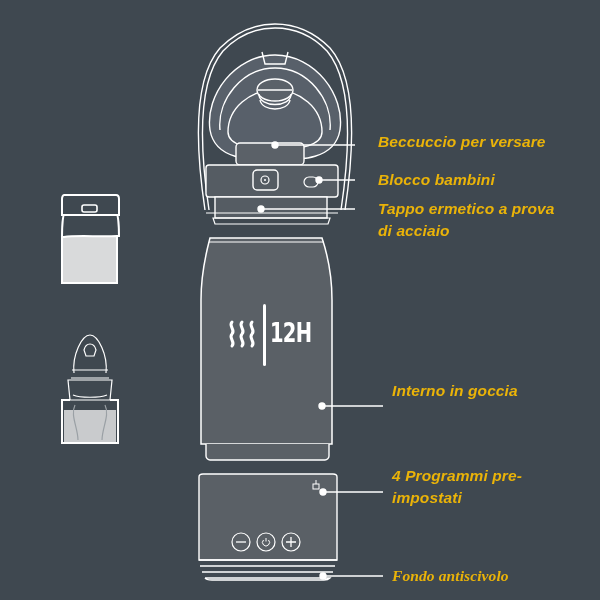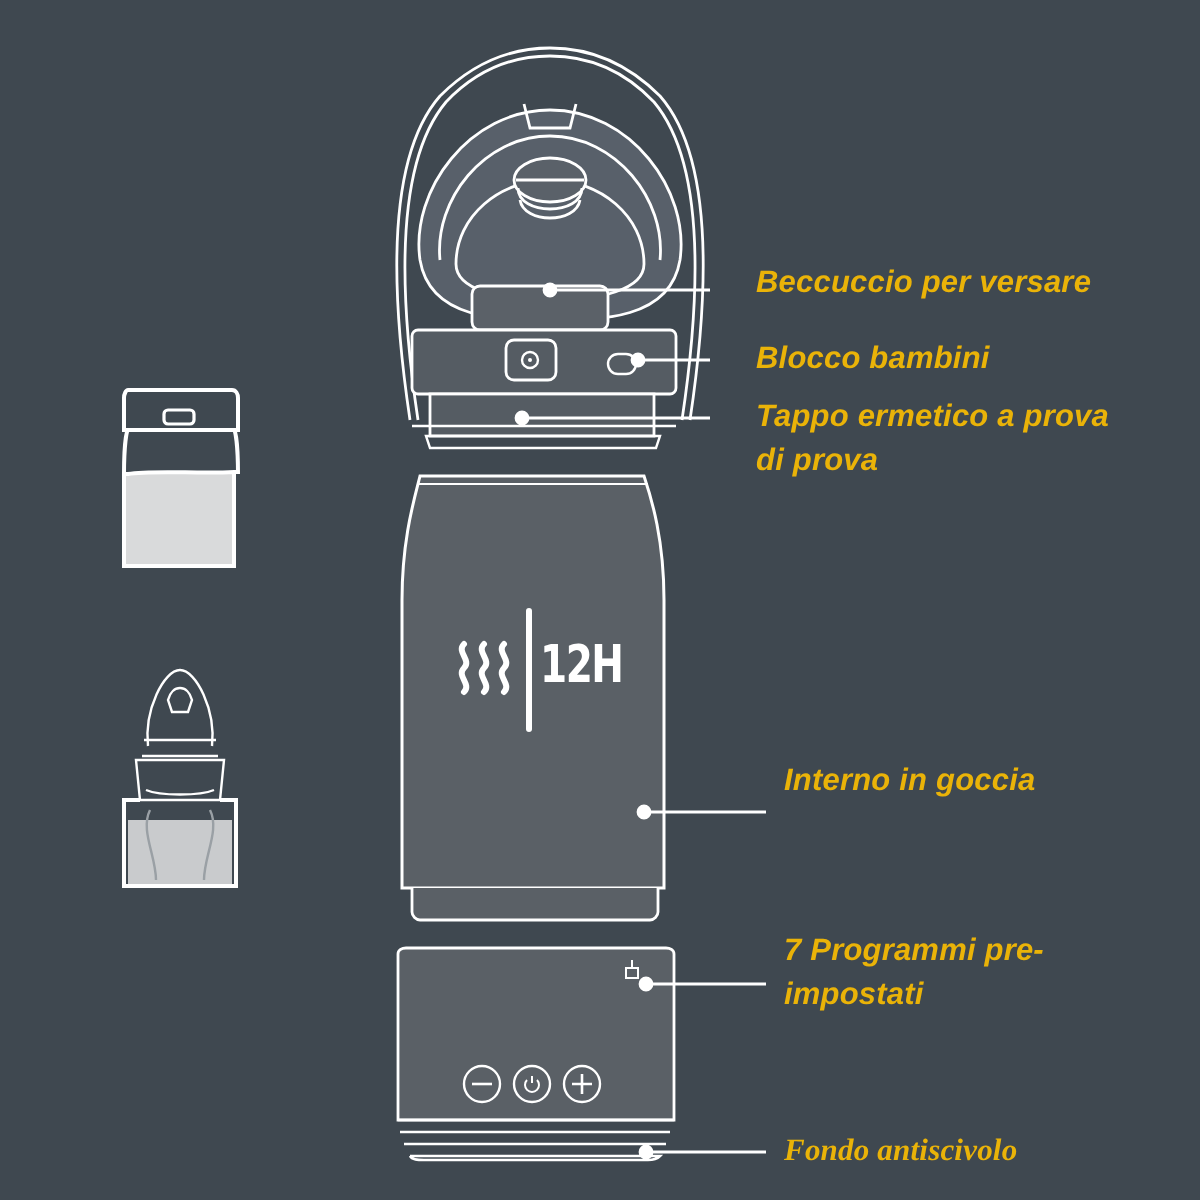--- a/index.html
+++ b/index.html
@@ -141,24 +141,24 @@
 <span class="brand" style="left:270px; top:318px;">12H</span>
 
 <div class="label" style="left:378px; top:131px;">
   <span>Beccuccio per versare</span>
 </div>
 <div class="label" style="left:378px; top:169px;">
   <span>Blocco bambini</span>
 </div>
 <div class="label" style="left:378px; top:198px;">
   <div>Tappo ermetico a prova</div>
-  <div>di prova</div>
+  <div>di acciaio</div>
 </div>
 <div class="label" style="left:392px; top:380px;">
   <div>Interno in goccia</div>
 </div>
 <div class="label" style="left:392px; top:465px;">
-  <div>7 Programmi pre-</div>
+  <div>4 Programmi pre-</div>
   <div>impostati</div>
 </div>
 <div class="label" style="left:392px; top:565px;font-family:Liberation Serif, serif;">
   <span>Fondo antiscivolo</span>
 </div>
 
 </body></html>

